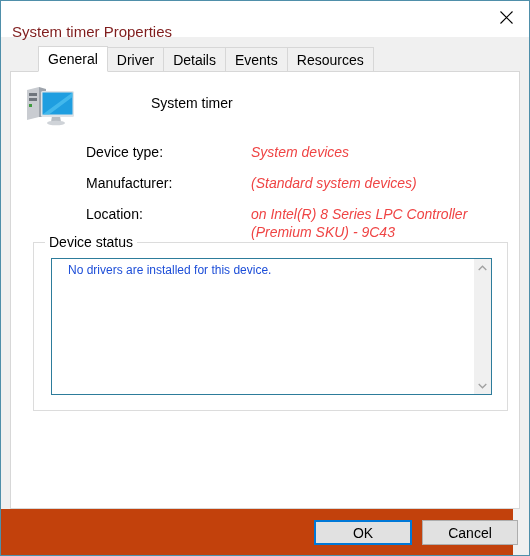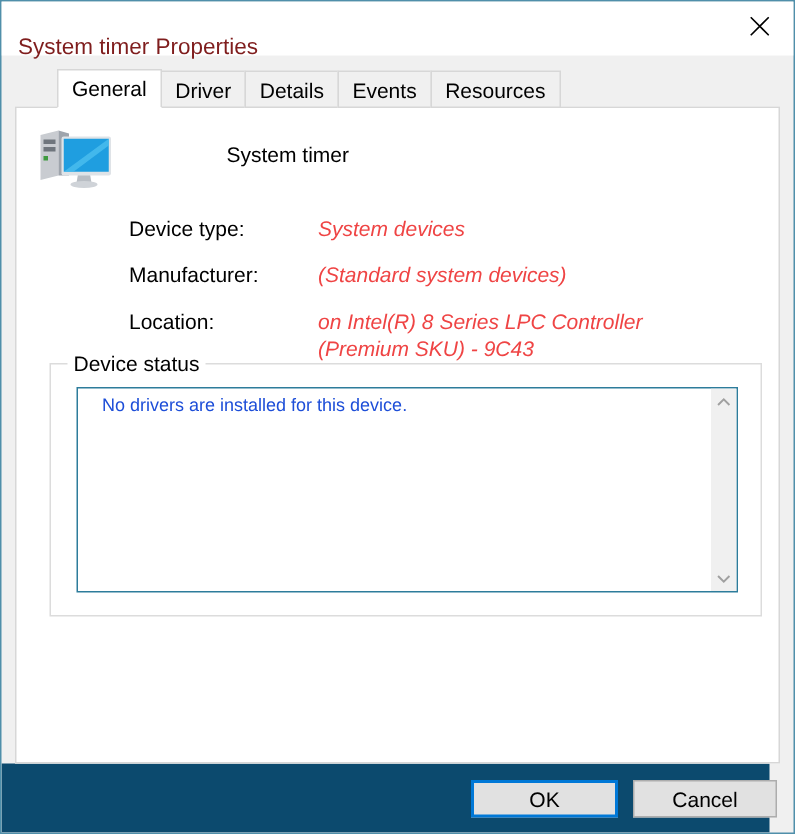--- a/index.html
+++ b/index.html
@@ -124,20 +124,21 @@
   #props {
     position: absolute;
     left: 75px;
     top: 72px;
     width: 420px;
   }
   .prop-row {
     display: flex;
     align-items: flex-start;
     margin-bottom: 13px;
+    gap: 39px;
   }
   .prop-label {
     width: 126px;
     flex: none;
     font-size: 14px;
     color: #000000;
   }
   .prop-value {
     font-size: 14px;
     color: #ef4444;
@@ -207,21 +208,21 @@
   }
   .sb-arrow svg { display: block; }
 
   
   #footer {
     position: absolute;
     left: 0;
     top: 508px;
     width: 512px;
     height: 46px;
-    background: #0c4a6e;
+    background: #c2410c;
   }
   .dlg-button {
     position: absolute;
     top: 11px;
     height: 25px;
     box-sizing: border-box;
     font-family: "Liberation Sans", sans-serif;
     font-size: 14px;
     color: #000000;
     background: #e1e1e1;

